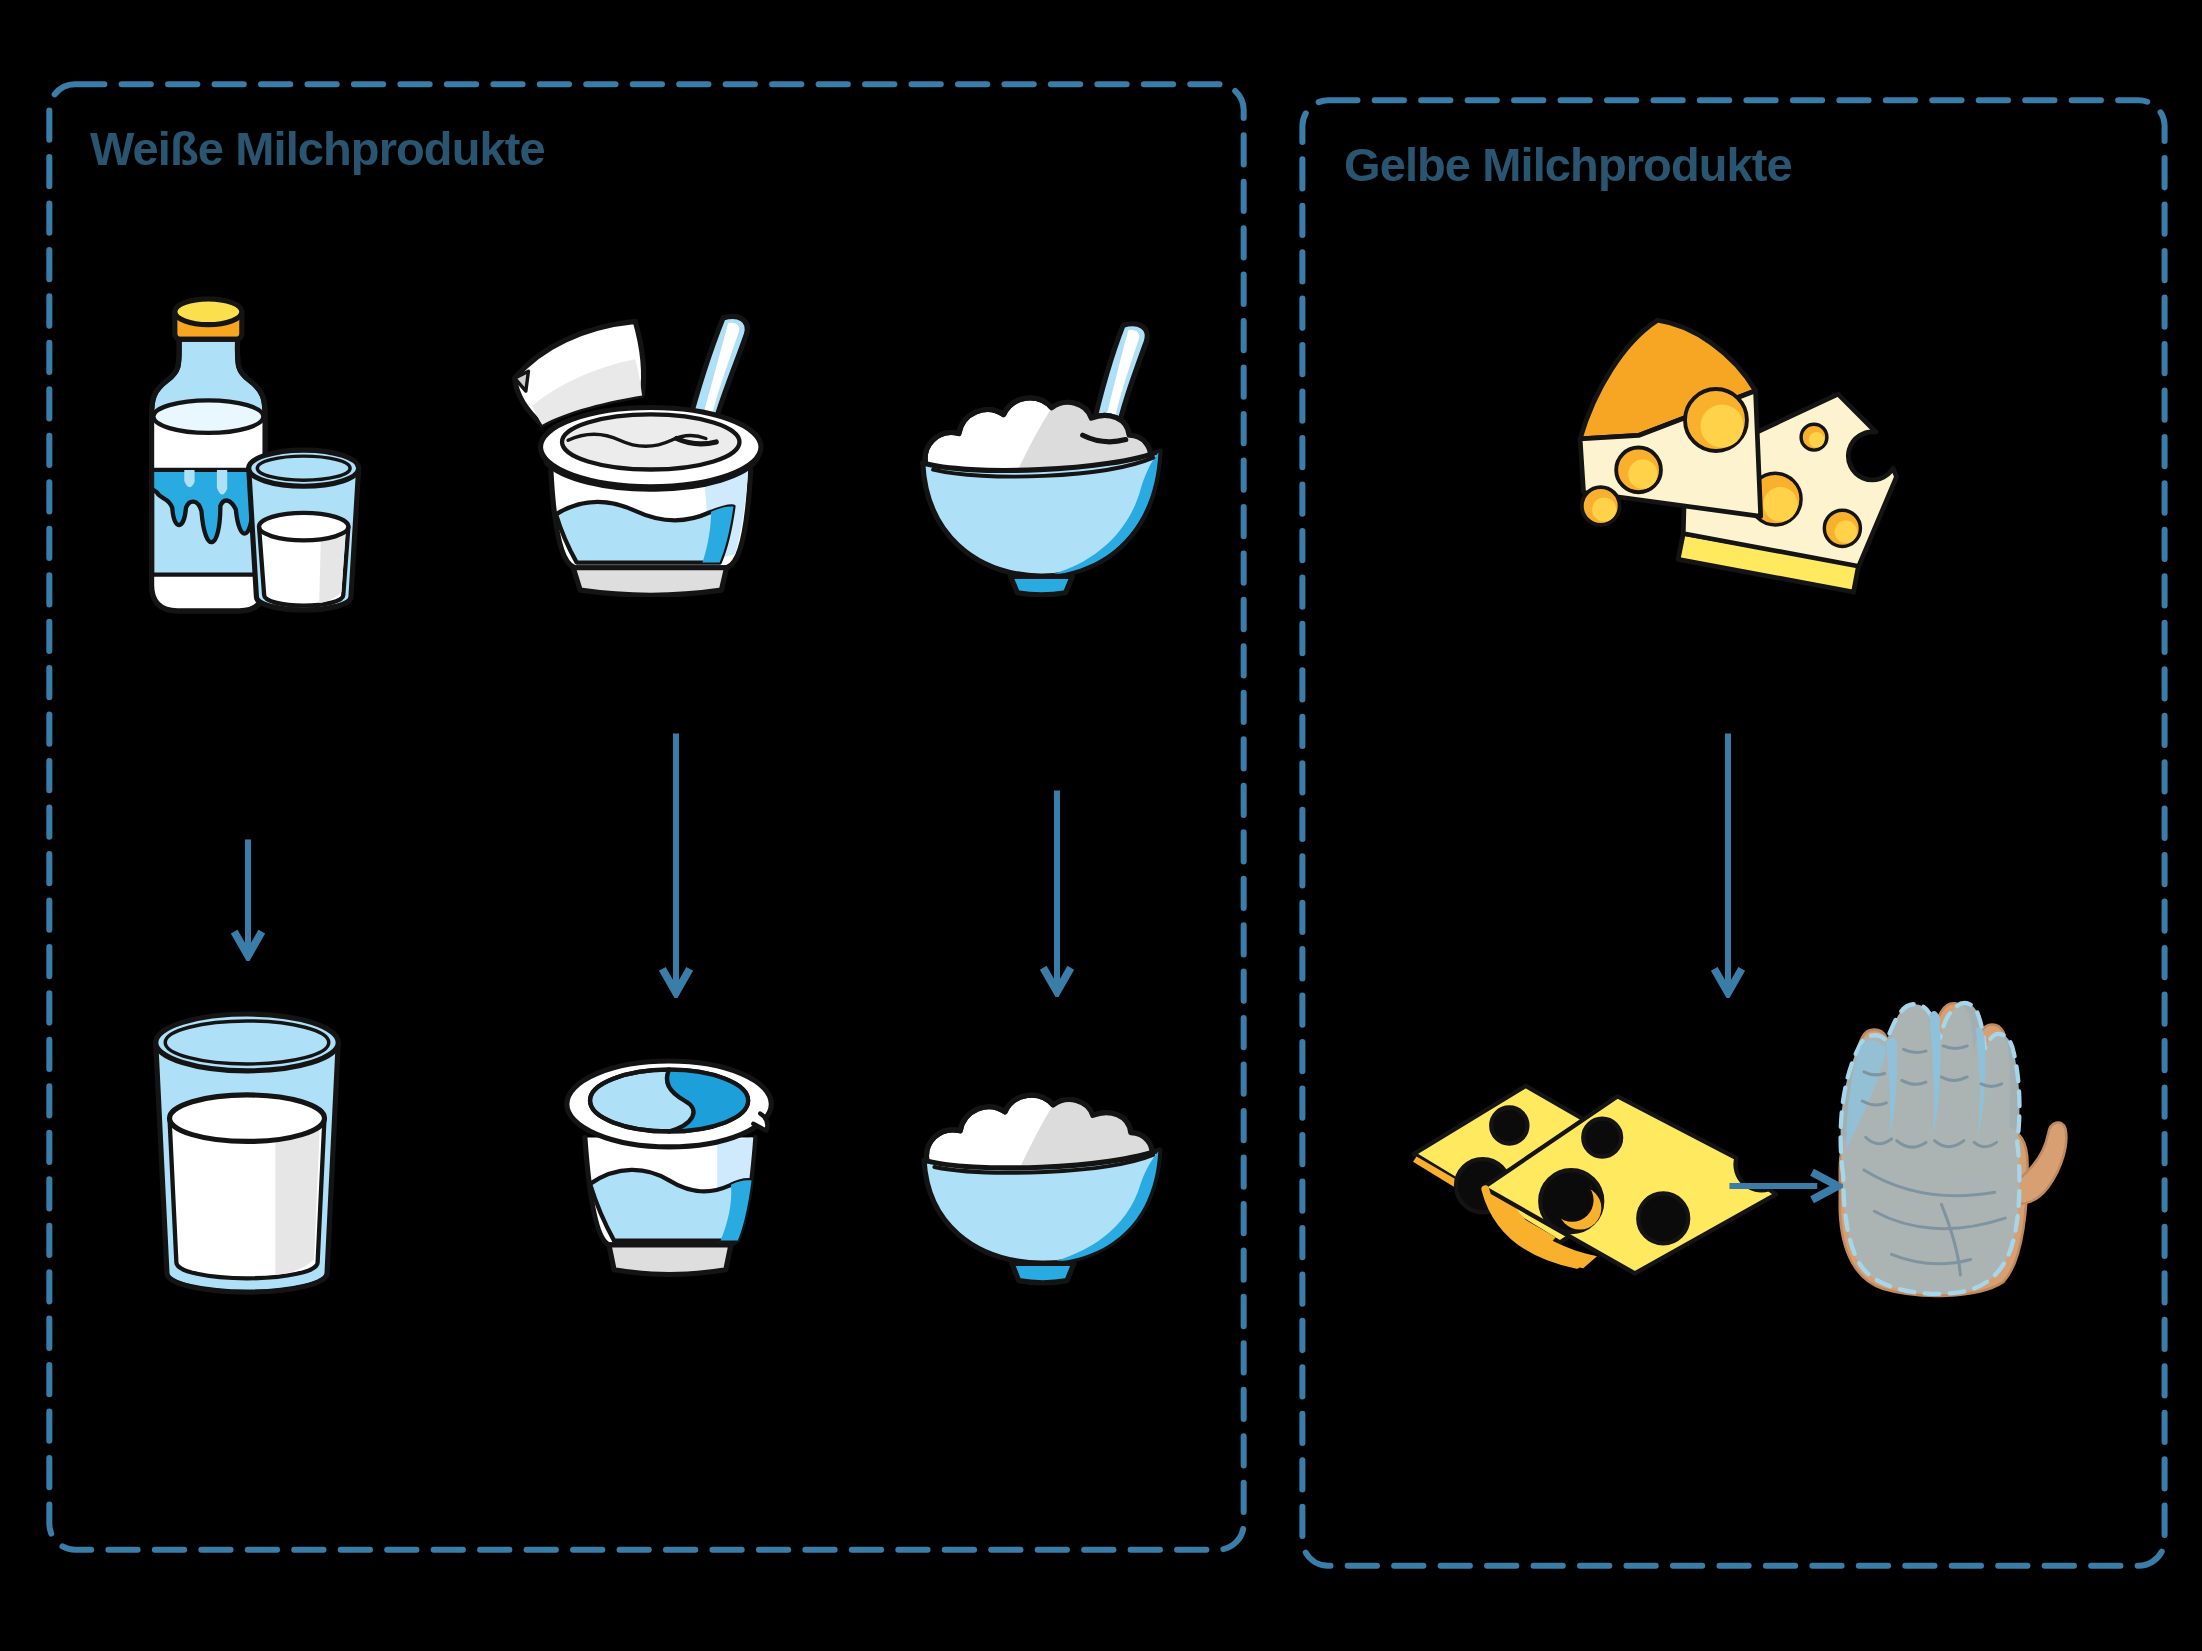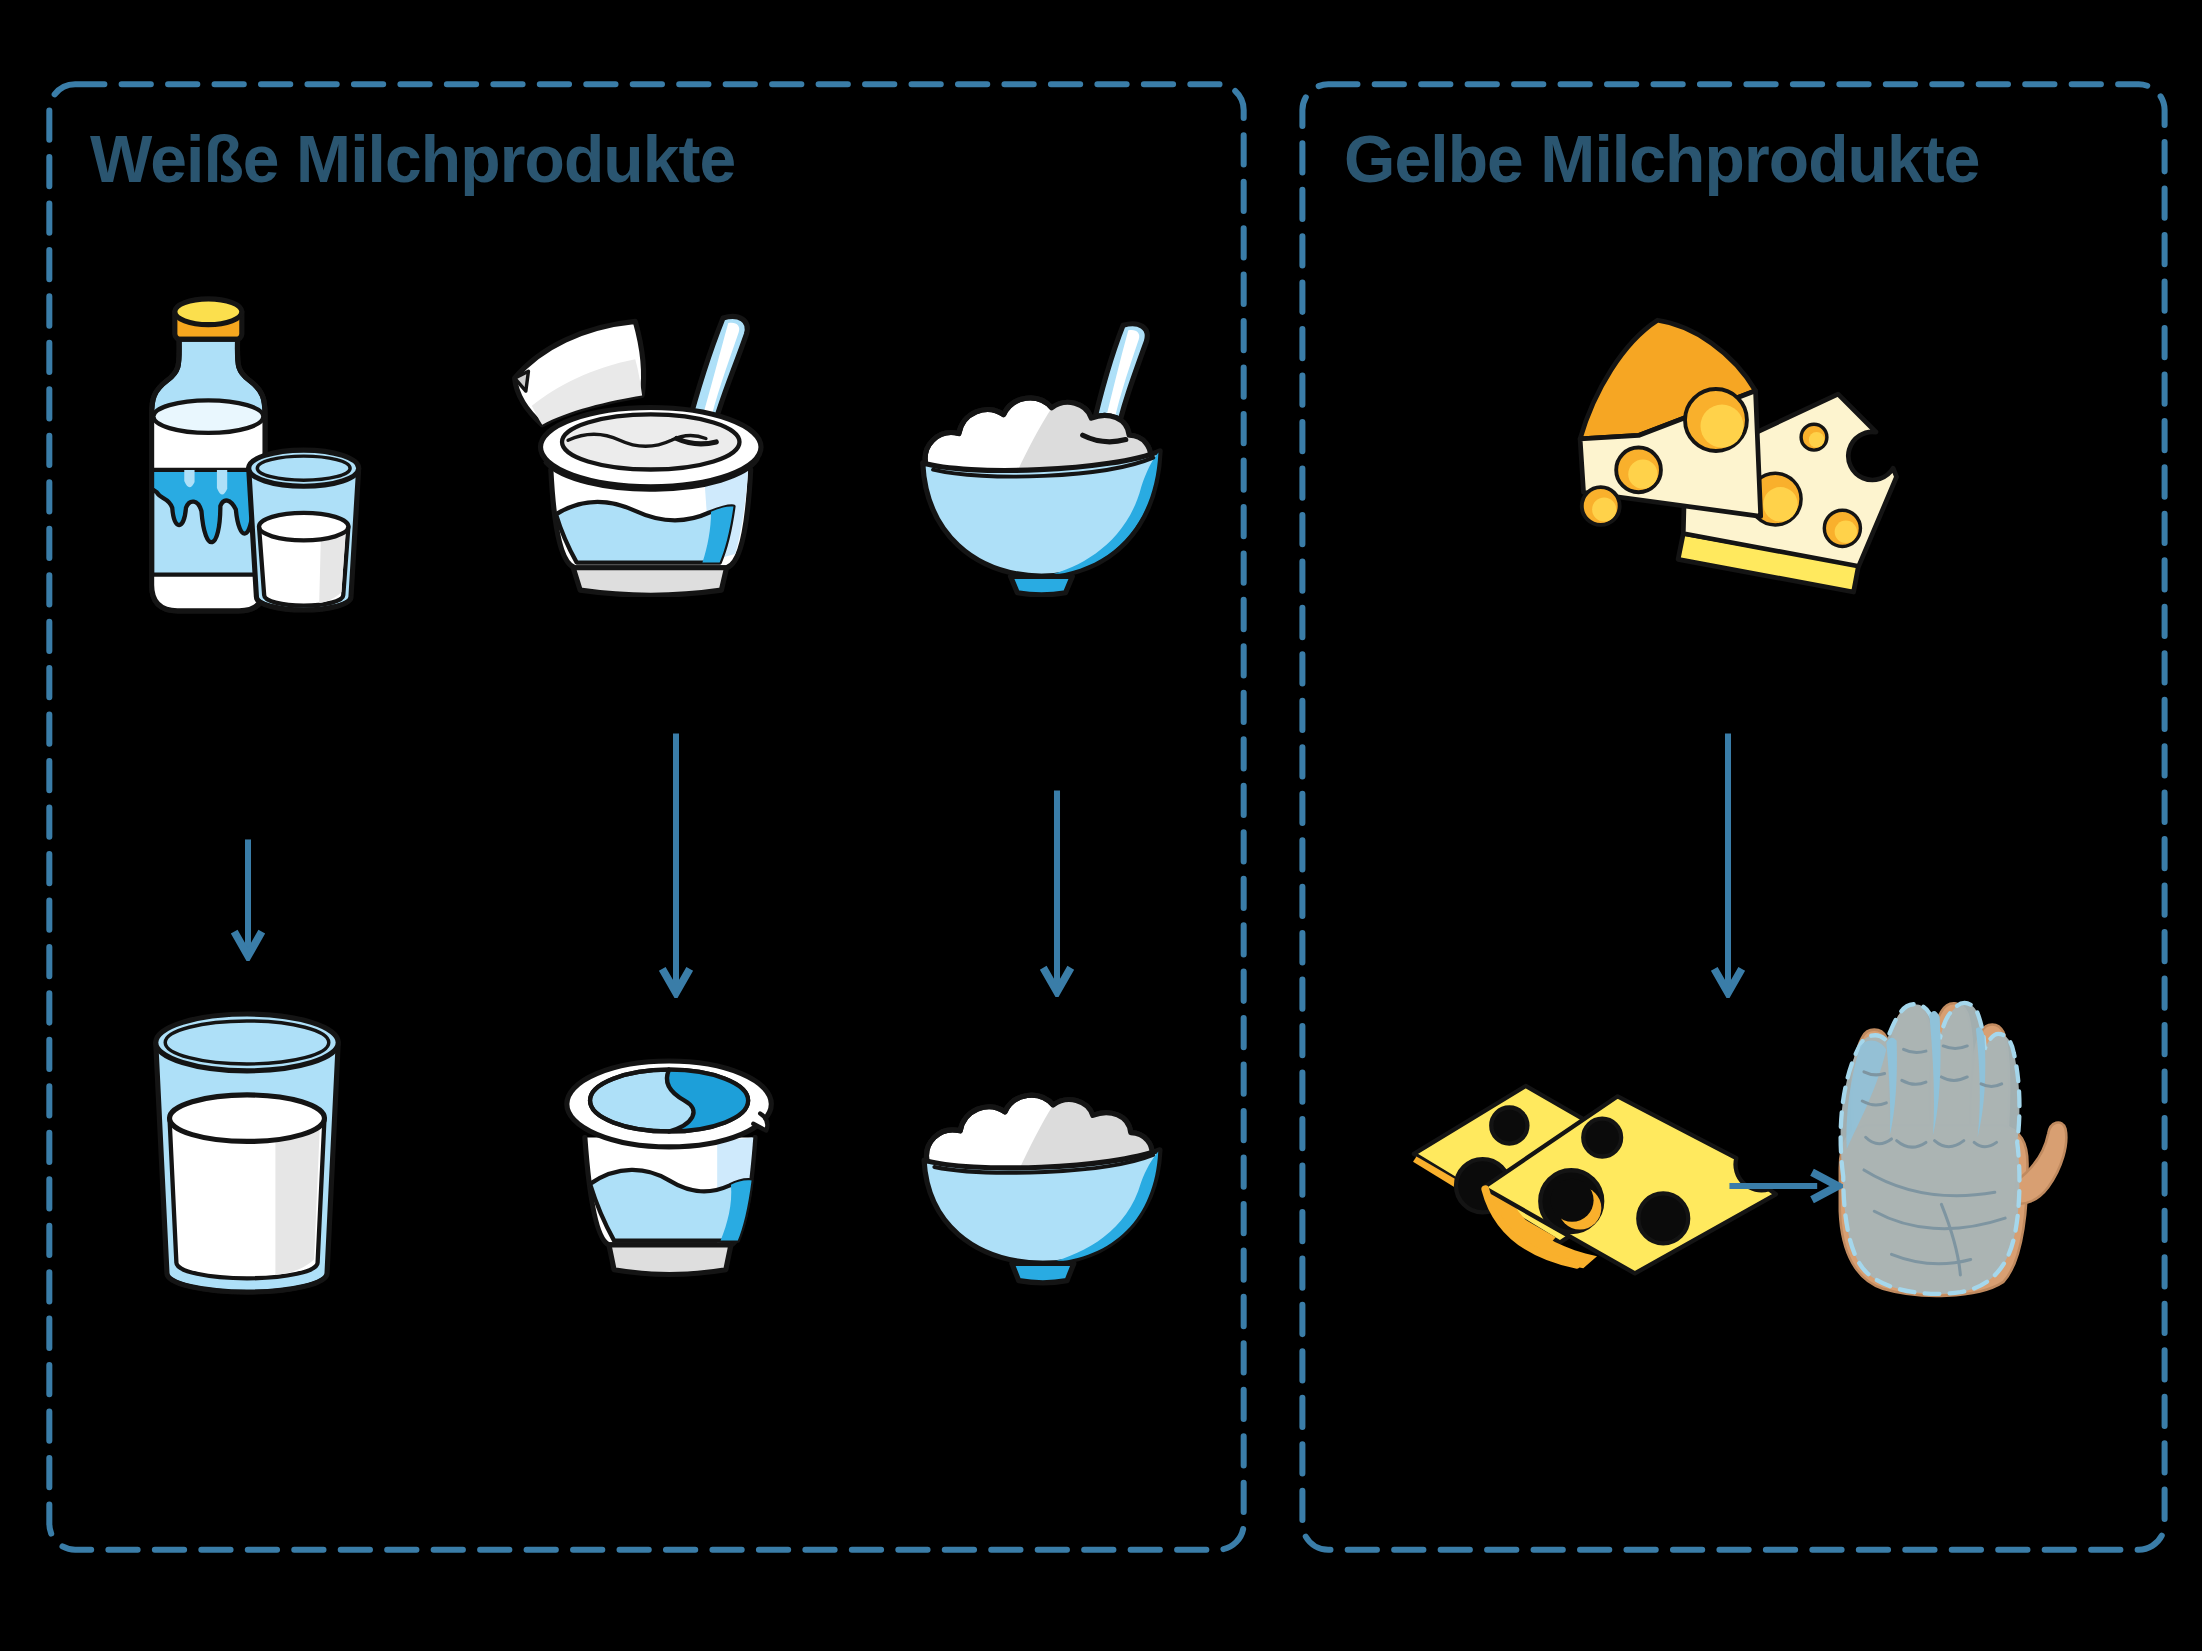--- a/index.html
+++ b/index.html
@@ -7,40 +7,40 @@
     width:2203px;height:1652px;
     background:#000;
     position:relative;
     overflow:hidden;
     font-family:"Liberation Sans", sans-serif;
   }
   .panel{position:absolute;}
   .panel-border{position:absolute;left:0;top:0;}
   .panel-title{
     position:absolute;
-    font-size:66px;
+    font-size:47px;
     font-weight:bold;
     letter-spacing:-0.9px;
     color:var(--title,#2a5570);
     white-space:nowrap;
   }
   .abs{position:absolute;}
   svg{display:block;}
 </style>
 </head>
 <body style="background: rgb(0, 0, 0);">
 
 <div class="panel" style="left:45px;top:80px;width:1203px;height:1474px;">
   <svg class="panel-border" width="1203" height="1474" viewBox="0 0 1398 1713">
     <rect x="5" y="5" width="1388" height="1703" rx="30" fill="none" style="stroke:var(--accent,#3a7da8)" stroke-width="7" stroke-dasharray="34 20" stroke-linecap="round"></rect>
   </svg>
   <div class="panel-title" style="left:45px;top:41px;">Weiße Milchprodukte</div>
 </div>
 
-<div class="panel" style="left:1298px;top:80px;width:871px;height:1474px;">
+<div class="panel" style="left:1298px;top:96px;width:871px;height:1474px;">
   <svg class="panel-border" width="871" height="1474" viewBox="0 0 1012 1713">
     <rect x="5" y="5" width="1002" height="1703" rx="30" fill="none" style="stroke:var(--accent,#3a7da8)" stroke-width="7" stroke-dasharray="34 20" stroke-linecap="round"></rect>
   </svg>
   <div class="panel-title" style="left:46px;top:41px;">Gelbe Milchprodukte</div>
 </div>
 
 <svg class="abs" style="left:136px;top:286px;" width="228" height="342" viewBox="0 0 265 398" role="img">
   <defs>
     <clipPath id="bottleClip">
       <path d="M50,62 C50,90 52,98 36,110 C20,122 18,132 18,150 L18,348 Q18,378 48,378 L120,378 Q150,378 150,348 L150,150 C150,132 148,122 132,110 C116,98 118,90 118,62 Z"></path>

